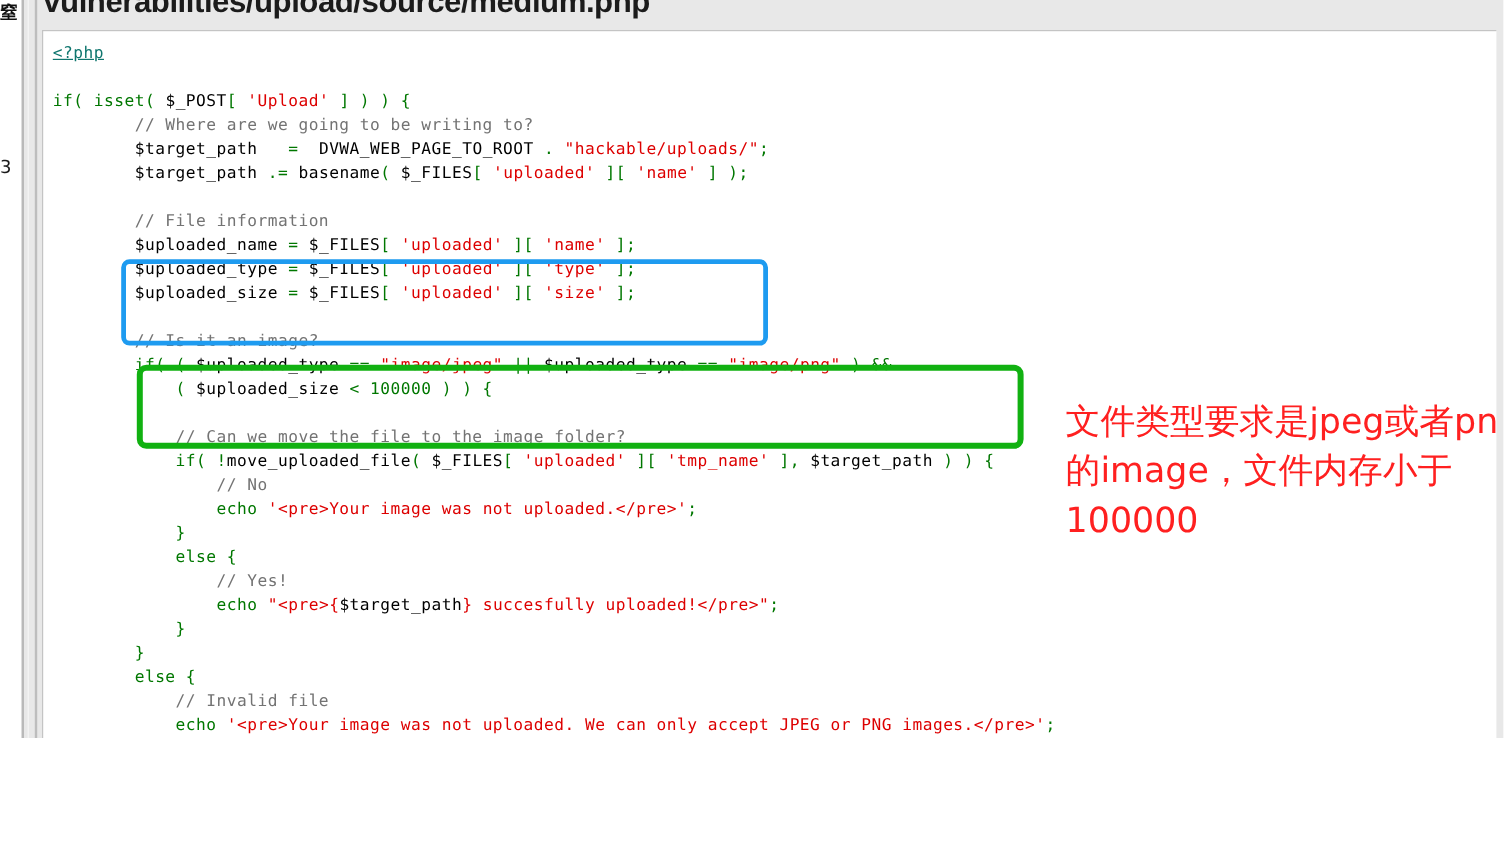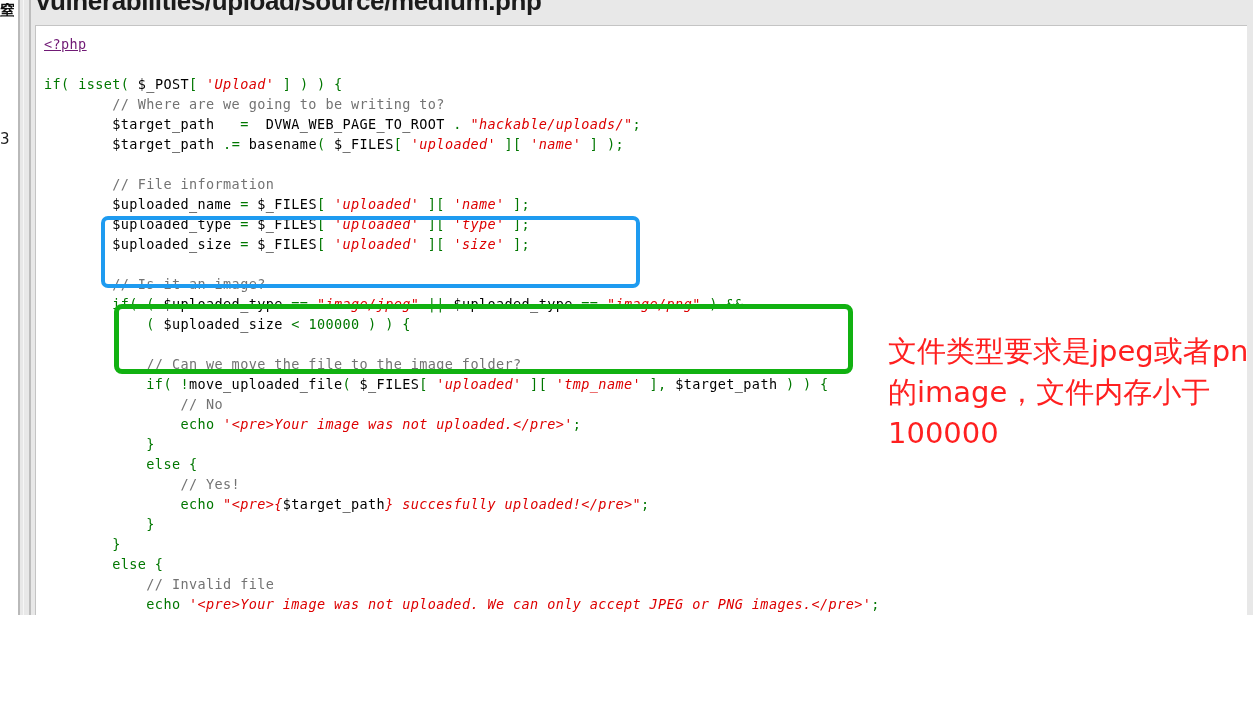--- a/index.html
+++ b/index.html
@@ -82,23 +82,23 @@
     font-family: "DejaVu Sans Mono", monospace;
     font-size: 13.5px;
     line-height: 20px;
     letter-spacing: 0.4px;
     white-space: pre;
     color: #000000;
   }
   .tok-default { color: #000000; }
   .tok-kw      { color: #007700; margin-top: 12px; }
   .tok-var     { color: #000000; }
-  .tok-str     { color: #dd0000; font-style: italic; }
+  .tok-str     { color: #dd0000; }
   .tok-cmt     { color: #737373; }
-  .tok-tag     { color: #701a75; text-decoration: underline; }
+  .tok-tag     { color: #0f766e; text-decoration: underline; }
   .tok-brk     { color: #007700; }
 
   
   .anno-box {
     position: absolute;
     background: transparent;
     border-radius: 7px;
   }
   #blue-box {
     left: 65px; top: 190px;

